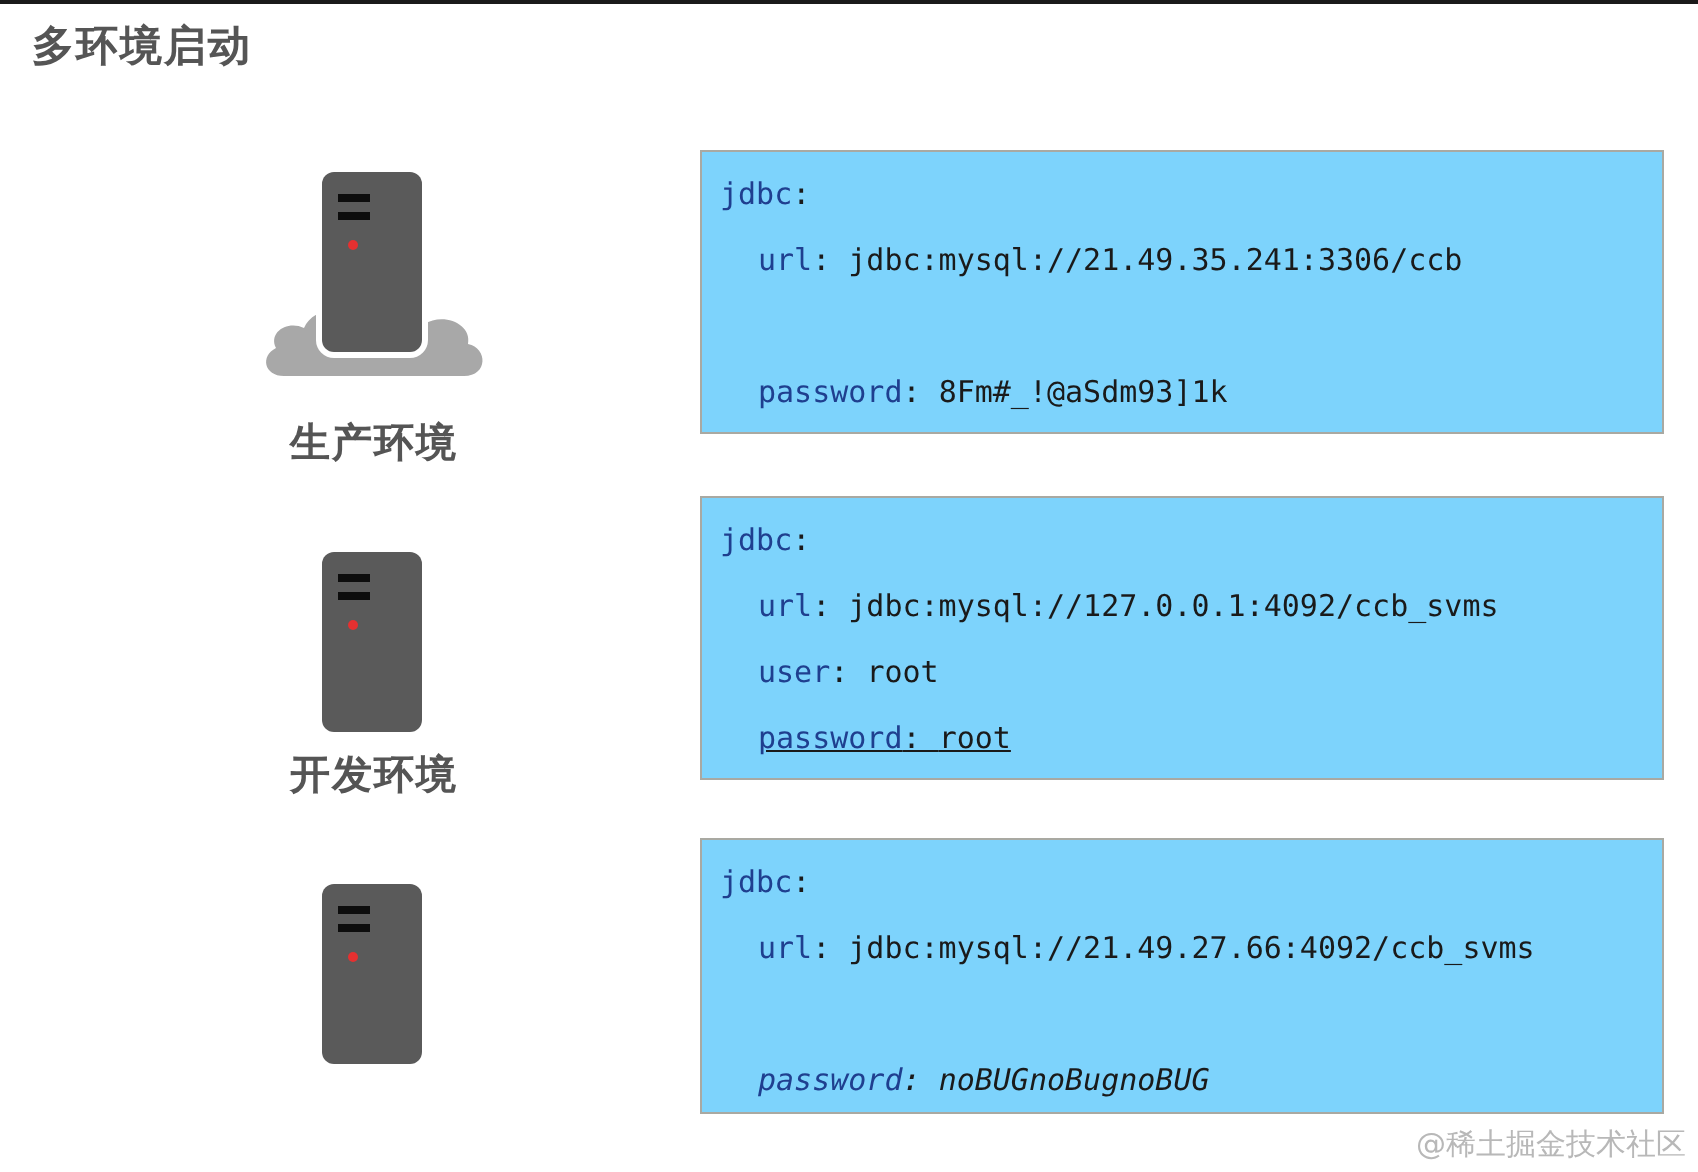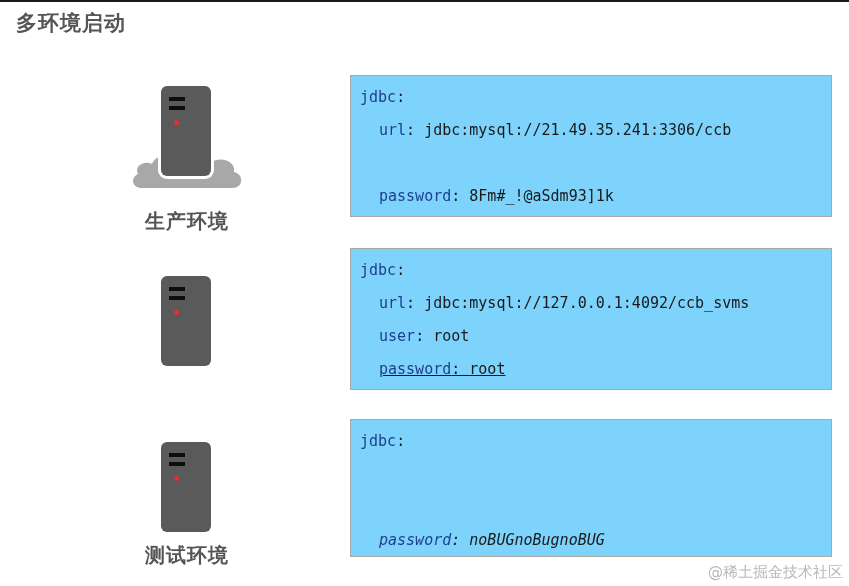--- a/index.html
+++ b/index.html
@@ -61,42 +61,43 @@
   </div>
   <div class="env-label" style="top:130px;">生产环境</div>
 </div>
 
 <div class="env" style="top:276px;height:130px;">
   <div class="server" style="top:0px;">
     <div class="slot s1"></div>
       <div class="slot s2"></div>
       <div class="led"></div>
   </div>
+  <div class="env-label" style="top:98px;">开发环境</div>
 </div>
 
 <div class="env" style="top:442px;height:130px;">
   <div class="server" style="top:0px;">
     <div class="slot s1"></div>
       <div class="slot s2"></div>
       <div class="led"></div>
   </div>
-  <div class="env-label" style="top:100px;">测试环境</div>
 </div>
 
 <div class="code-box" style="top:75px;height:140px;">
   <div class="code-line root" style="top:12px;"><span class="key">jdbc</span>:</div>
   <div class="code-line child" style="top:45px;"><span class="key">url</span>: <span>jdbc:mysql://21.49.35.241:3306/ccb</span></div>
   <div class="code-line child" style="top:111px;"><span class="key">password</span>: <span>8Fm#_!@aSdm93]1k</span></div>
 </div>
 
 <div class="code-box" style="top:248px;height:140px;">
   <div class="code-line root" style="top:12px;"><span class="key">jdbc</span>:</div>
   <div class="code-line child" style="top:45px;"><span class="key">url</span>: <span>jdbc:mysql://127.0.0.1:4092/ccb_svms</span></div>
   <div class="code-line child" style="top:78px;"><span class="key">user</span>: <span>root</span></div>
   <div class="code-line child" style="top:111px;text-decoration:underline;"><span class="key">password</span>: <span>root</span></div>
 </div>
 
 <div class="code-box" style="top:419px;height:136px;">
   <div class="code-line root" style="top:12px;"><span class="key">jdbc</span>:</div>
+  <div class="code-line child" style="top:45px;"><span class="key">url</span>: <span>jdbc:mysql://21.49.27.66:4092/ccb_svms</span></div>
   <div class="code-line child" style="top:111px;font-style:italic;"><span class="key">password</span>: <span>noBUGnoBugnoBUG</span></div>
 </div>
 
 <div class="watermark">@稀土掘金技术社区</div>
 
 </body></html>

